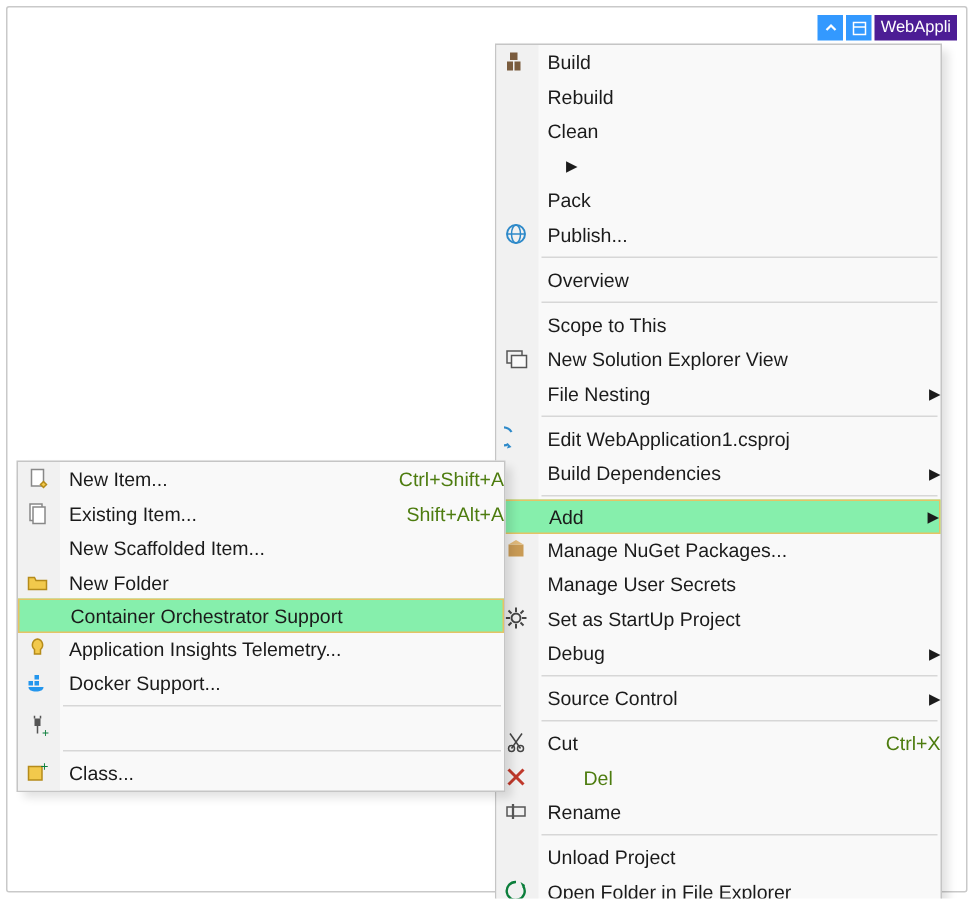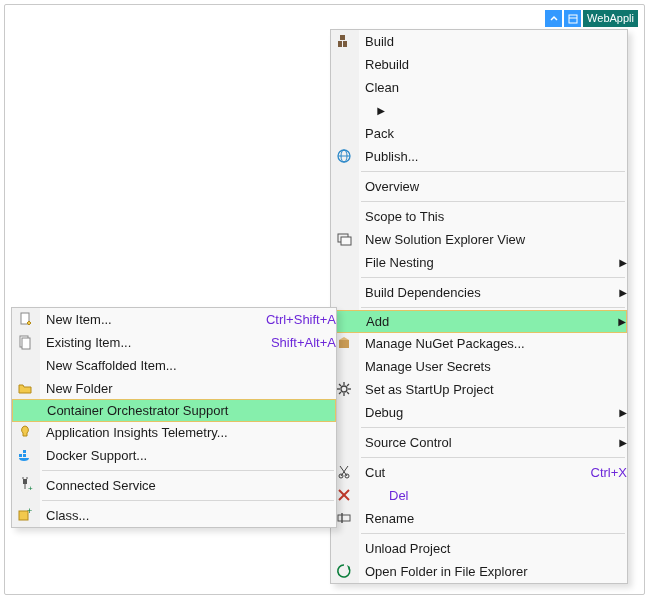--- a/index.html
+++ b/index.html
@@ -3,29 +3,29 @@
   <meta charset="utf-8">
   <style>
     * { margin:0; padding:0; box-sizing:border-box; }
     body { font-family:"Segoe UI",Tahoma,sans-serif; font-size:13px; color:#1b1b1b; background:#fff; width:649px; height:599px; position:relative; overflow:hidden; }
     .frame { position:absolute; inset:4px; border:1px solid #c9c9c9; border-radius:2px; background:#fff; }
     .menu { position:absolute; background:#f9f9f9; border:1px solid #c5c5c5; box-shadow:4px 4px 6px rgba(0,0,0,.12); }
     .menu .iconcol { position:absolute; top:0; bottom:0; left:0; width:28px; background:#f1f1f1; }
     .item { position:relative; display:flex; align-items:center; height:23px; padding-left:34px; cursor:default; }
     .item.highlight { background:#86efac; border:1px solid #e5c365; margin:-1px 0; }
     .label { flex:1; white-space:nowrap; }
-    .shortcut { margin-left:24px; color:#6d28d9; white-space:nowrap; }
+    .shortcut { margin-left:24px; color:#4d7c0f; white-space:nowrap; }
     .arrow { margin-left:12px; width:8px; text-align:right; color:#1b1b1b; font-size:10px; }
     .sep { height:1px; margin:3px 2px 3px 30px; background:#d7d7d7; }
     .icon { position:absolute; left:5px; top:3px; width:16px; height:16px; display:block; }
     
     .topstrip { position:absolute; top:5px; right:6px; height:17px; display:flex; align-items:center; }
     .tile { height:17px; background:#3399ff; margin-left:2px; display:flex; align-items:center; justify-content:center; }
     .tile svg { display:block; }
-    .tabfrag { margin-left:2px; height:17px; background:#0f766e; color:#fff; padding:0 4px; font-size:11px; line-height:17px; }
+    .tabfrag { margin-left:2px; height:17px; background:#4c1d95; color:#fff; padding:0 4px; font-size:11px; line-height:17px; }
     
     .behind { position:absolute; top:24px; right:14px; bottom:8px; width:18px; color:#c8c8c8; font-size:12px; }
     .behind div { height:24px; display:flex; align-items:center; justify-content:center; }
   </style>
 </head>
 <body>
 
 <div class="frame">
 
   <div class="topstrip">
@@ -111,20 +111,27 @@
             <rect x="2" y="3" width="10" height="8" fill="none" stroke="#555"></rect>
             <rect x="5" y="6" width="10" height="8" fill="#f9f9f9" stroke="#555"></rect>
           </svg></span>
         <span class="label">New Solution Explorer View</span>
       </div>
       <div class="item">
         <span class="label">File Nesting</span>
         <span class="arrow">▶</span>
       </div>
       <div class="sep"></div>
+      <div class="item">
+        <span class="icon"><svg viewBox="0 0 16 16">
+            <path d="M3 12 A6 6 0 1 1 5 4" fill="none" stroke="#2d89c9" stroke-width="1.5"></path>
+            <path d="M3 12l-1 3 3-1" fill="#2d89c9"></path>
+          </svg></span>
+        <span class="label">Edit WebApplication1.csproj</span>
+      </div>
       <div class="item">
         <span class="label">Build Dependencies</span>
         <span class="arrow">▶</span>
       </div>
       <div class="sep"></div>
       <div class="item highlight">
         <span class="label">Add</span>
         <span class="arrow">▶</span>
       </div>
       <div class="item">
@@ -247,21 +254,20 @@
       </div>
       <div class="sep"></div>
       <div class="item">
         <span class="icon"><svg viewBox="0 0 16 16">
             <rect x="6" y="2" width="4" height="5" fill="#555"></rect>
             <line x1="6" y1="2" x2="6" y2="0" stroke="#555"></line>
             <line x1="10" y1="2" x2="10" y2="0" stroke="#555"></line>
             <line x1="8" y1="7" x2="8" y2="12" stroke="#555"></line>
             <text x="11" y="14" font-size="8" fill="#0b7e3b">+</text>
           </svg></span>
-        <span class="label">Connected Service</span>
       </div>
       <div class="sep"></div>
       <div class="item">
         <span class="icon"><svg viewBox="0 0 16 16">
             <rect x="2" y="4" width="9" height="9" fill="#f2c94c" stroke="#b58b1a"></rect>
             <text x="10" y="7" font-size="9" fill="#0b7e3b">+</text>
           </svg></span>
         <span class="label">Class...</span>
       </div>
     </div>

